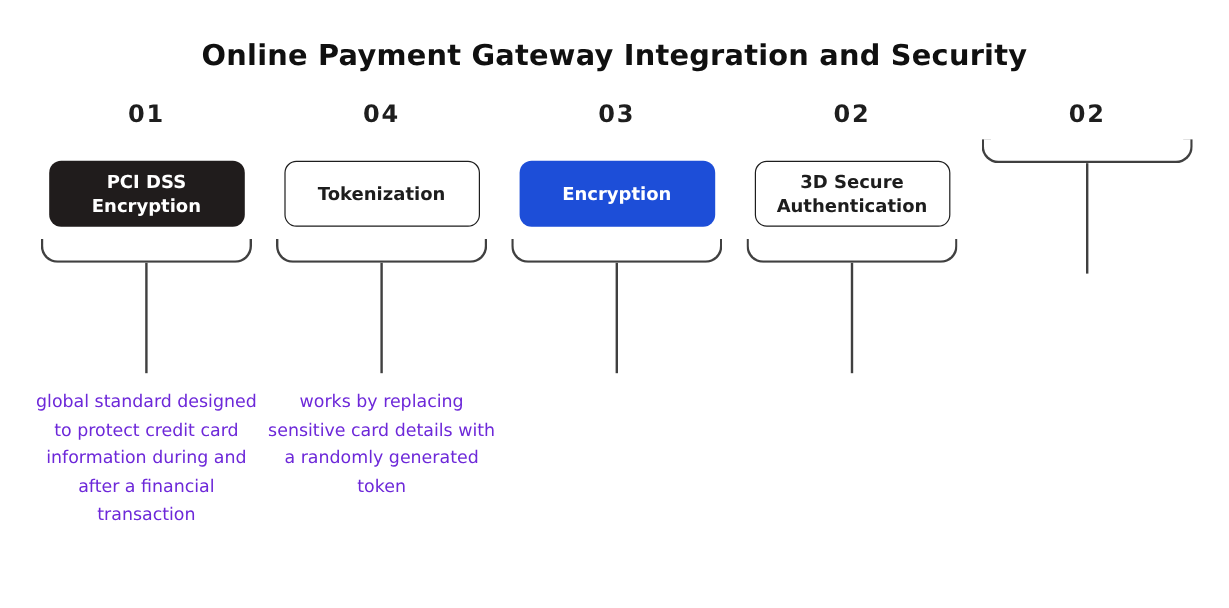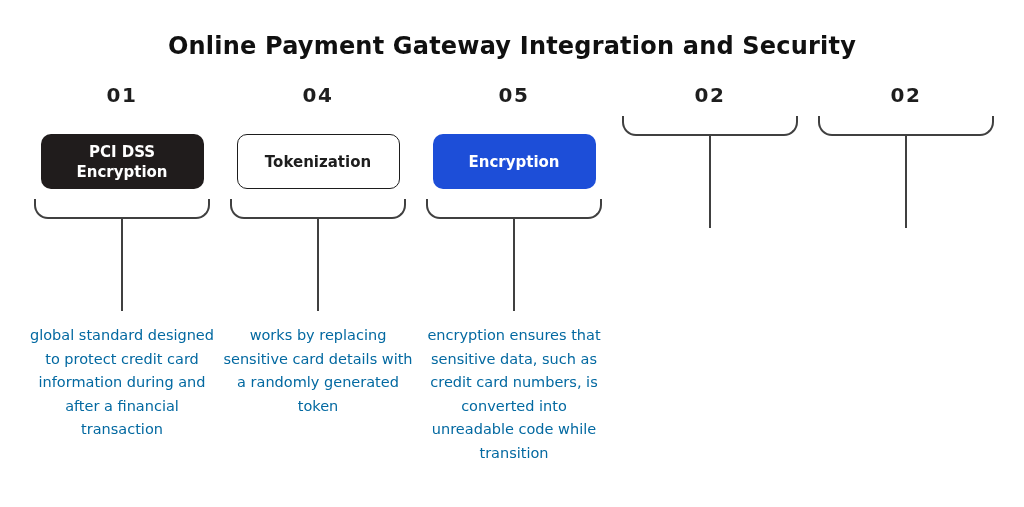--- a/index.html
+++ b/index.html
@@ -84,21 +84,21 @@
     width: 2px;
     height: 92px;
     background: #404040;
   }
   .desc {
     margin-top: 13px;
     width: 192px;
     text-align: center;
     font-size: 14.5px;
     line-height: 23.5px;
-    color: #0369a1;
+    color: #6d28d9;
   }
 </style>
 </head>
 <body>
 
 <div class="title">Online Payment Gateway Integration and Security</div>
 
 <div class="columns">
 
   <div class="col">
@@ -117,32 +117,35 @@
     <div class="box outline">
       <span class="bl">Tokenization</span>
       <span class="bl"></span>
     </div>
     <div class="bracket"></div>
     <div class="vline"></div>
     <div class="desc">works by replacing sensitive card details with a randomly generated token</div>
   </div>
 
   <div class="col">
-    <div class="num">05</div>
+    <div class="num">03</div>
     <div class="box red">
       <span class="bl">Encryption</span>
       <span class="bl"></span>
     </div>
     <div class="bracket"></div>
     <div class="vline"></div>
-    <div class="desc">encryption ensures that sensitive data, such as credit card numbers, is converted into unreadable code while transition</div>
   </div>
 
   <div class="col">
     <div class="num">02</div>
+    <div class="box outline">
+      <span class="bl">3D Secure</span>
+      <span class="bl">Authentication</span>
+    </div>
     <div class="bracket"></div>
     <div class="vline"></div>
   </div>
 
   <div class="col">
     <div class="num">02</div>
     <div class="bracket"></div>
     <div class="vline"></div>
   </div>
 

